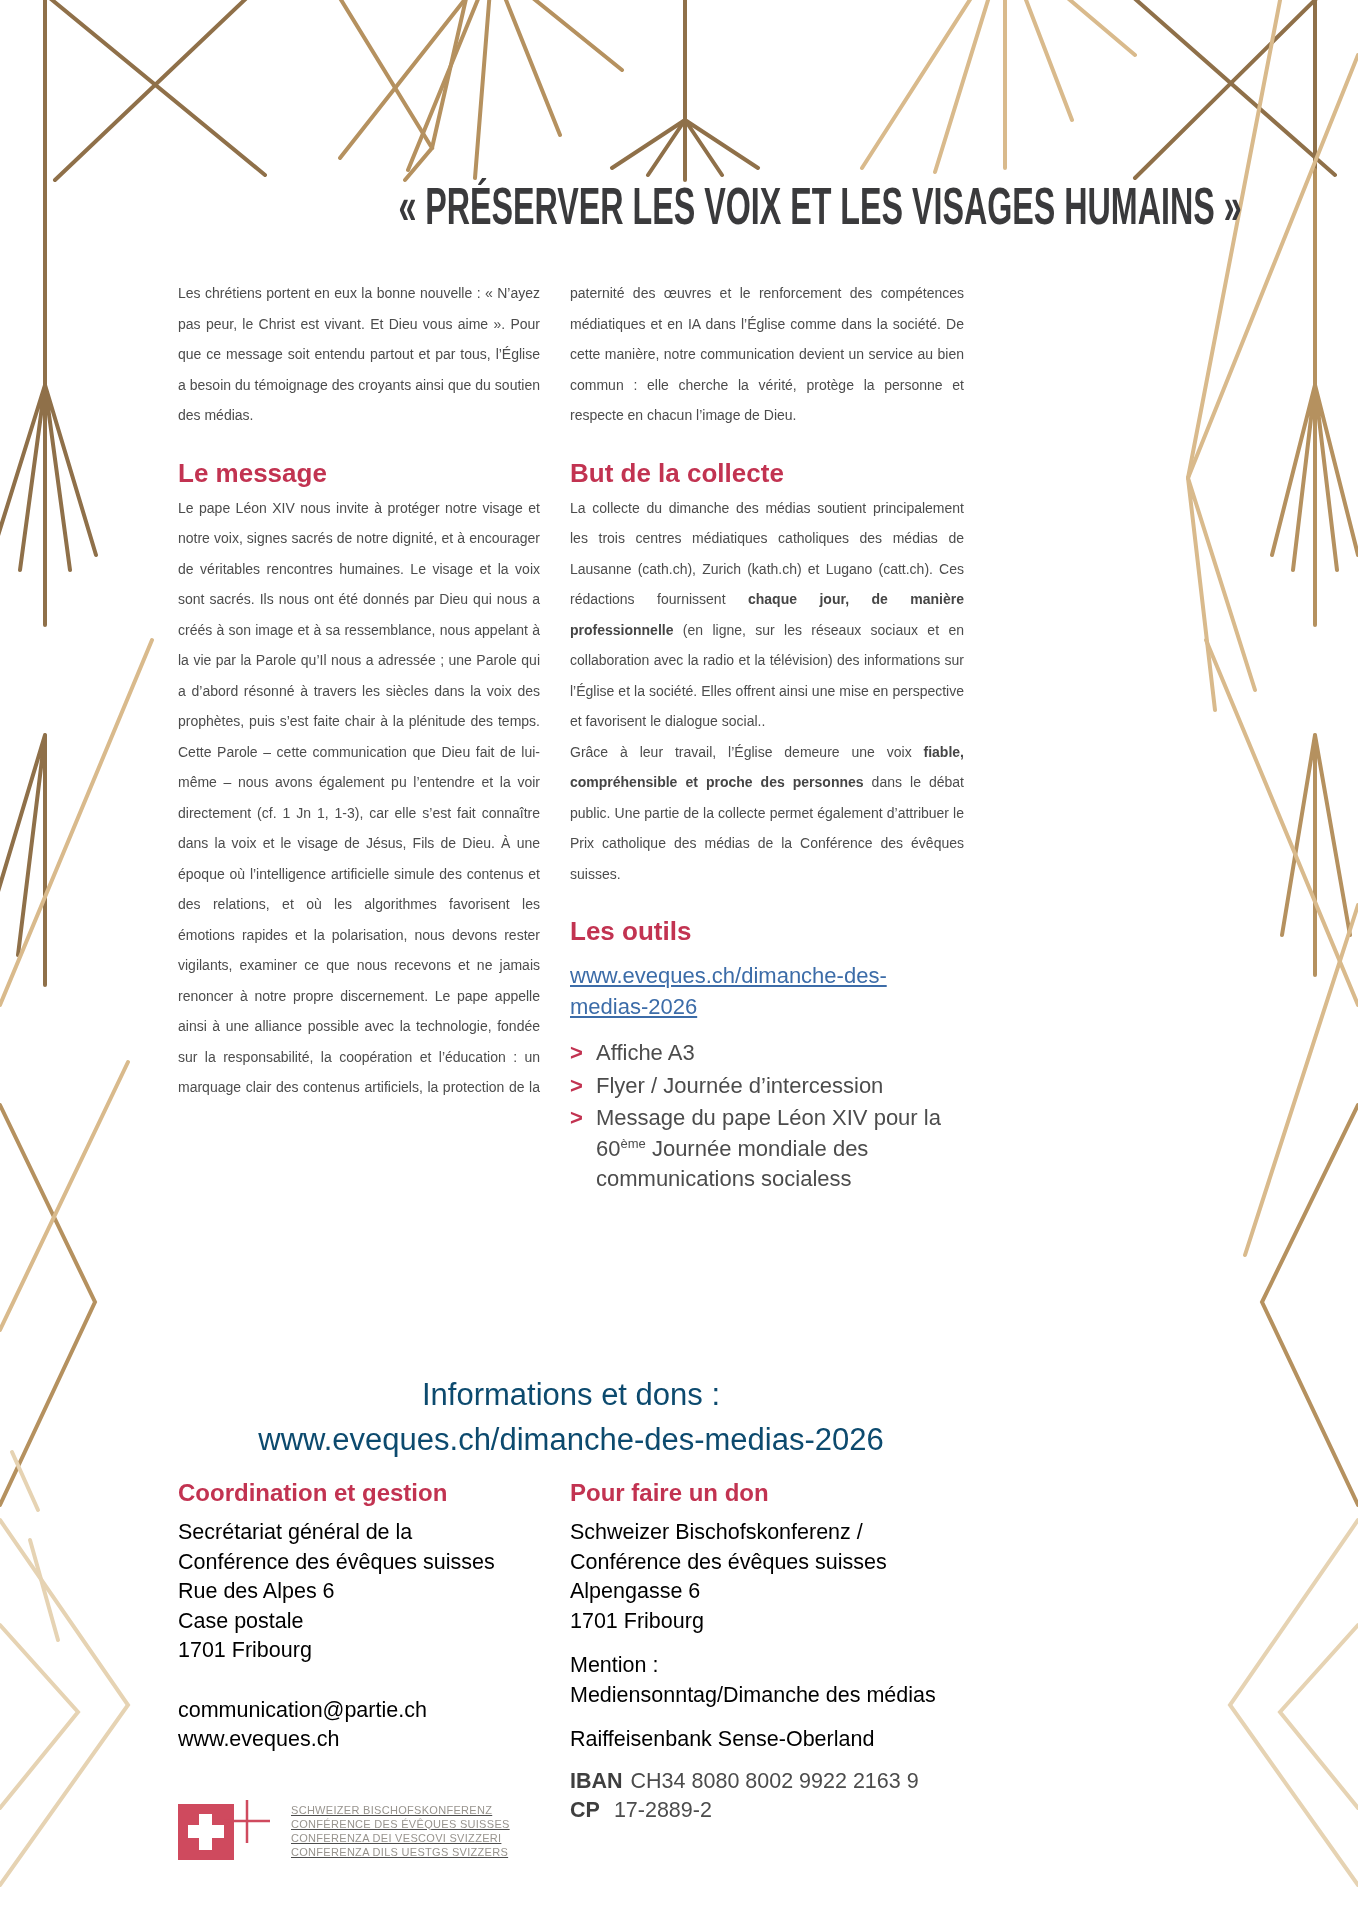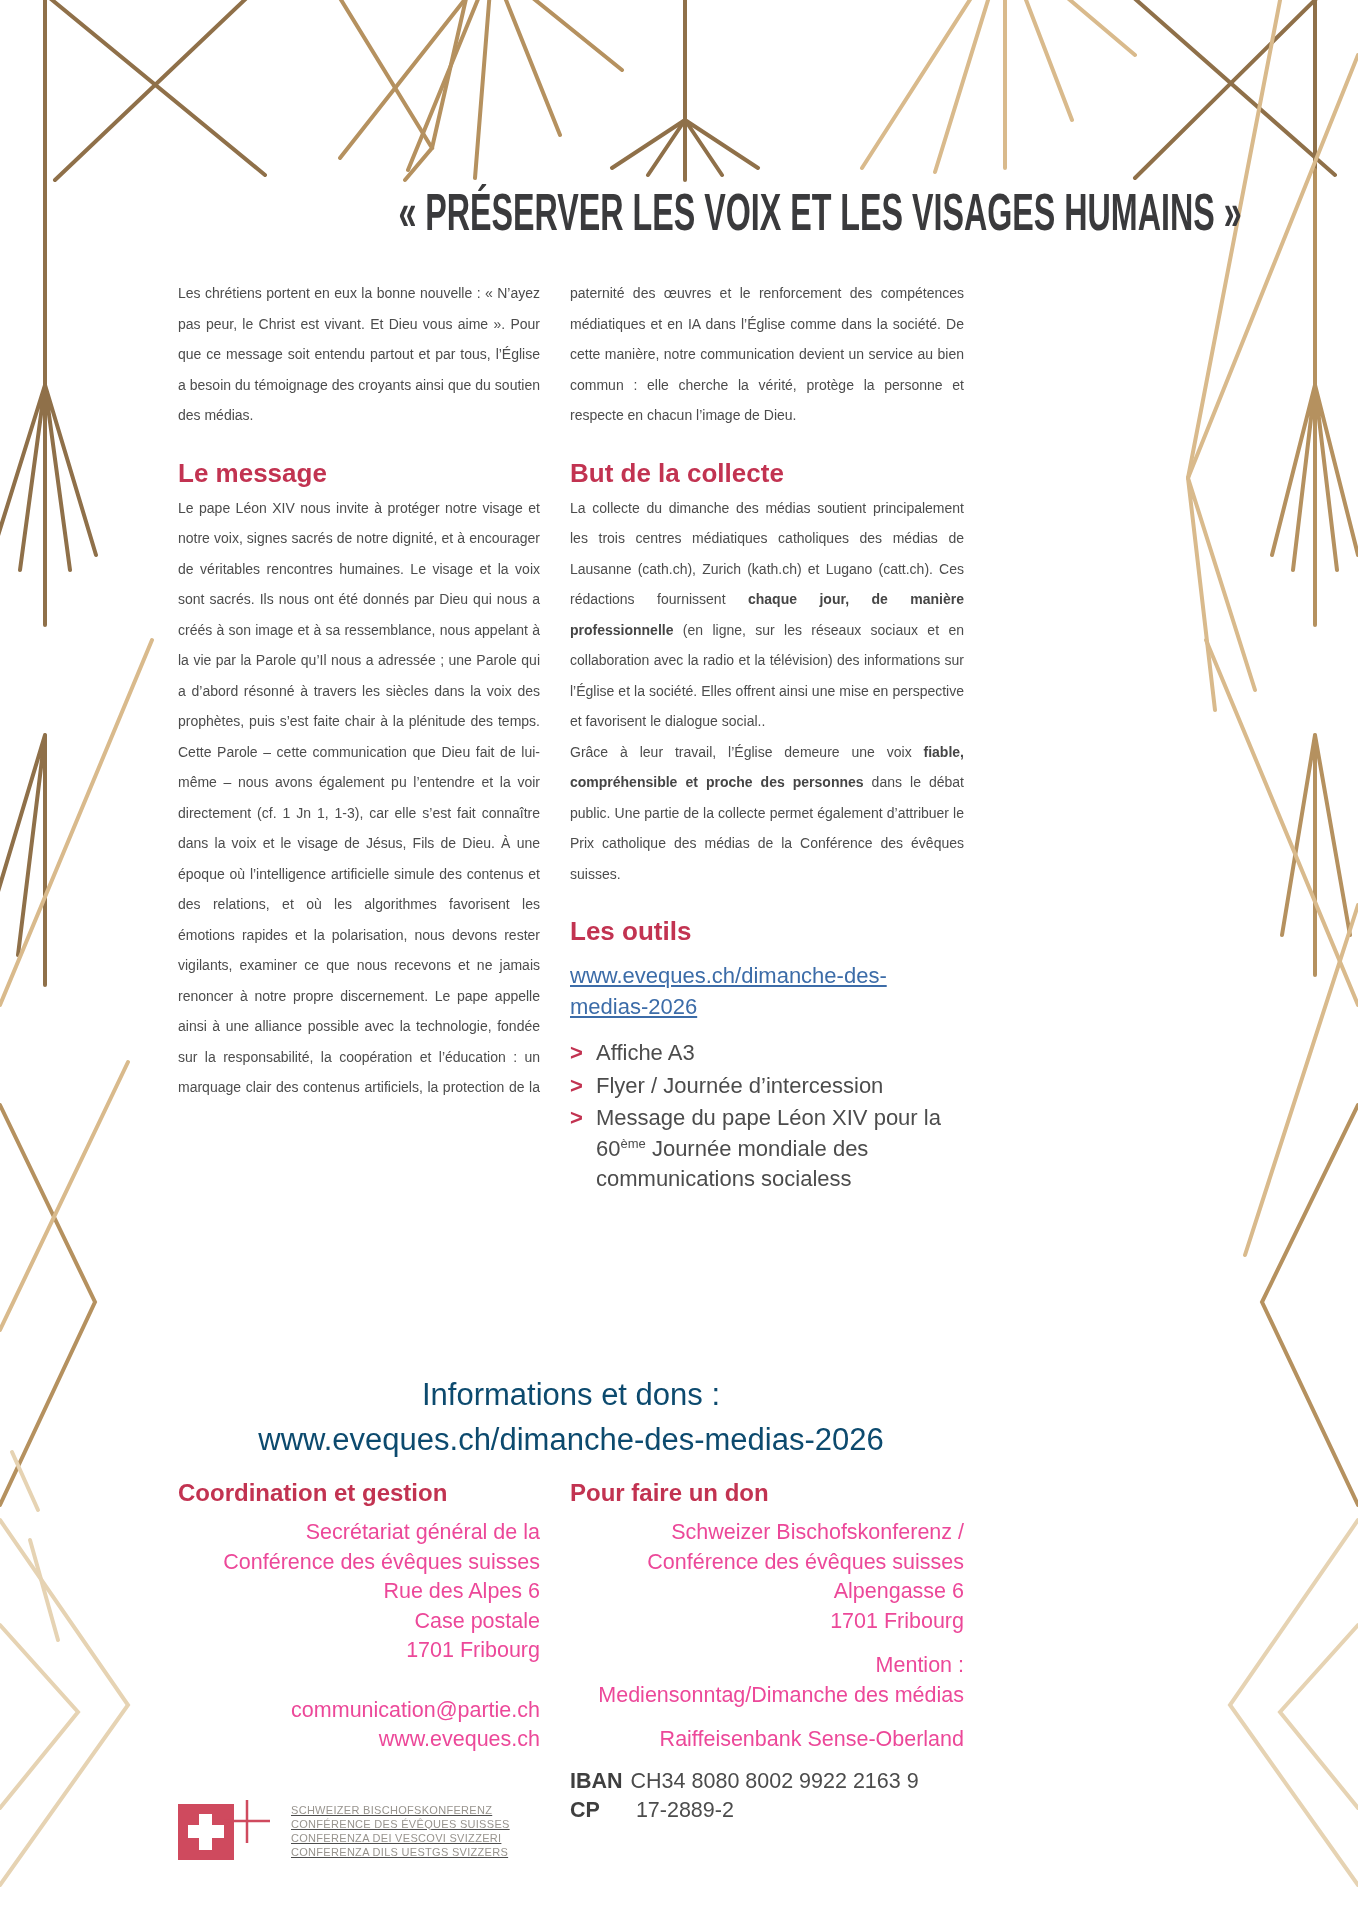--- a/index.html
+++ b/index.html
@@ -4,21 +4,21 @@
 <style>
   html,body{margin:0;padding:0;}
   body{
     width:1358px;height:1920px;position:relative;background:#ffffff;
     font-family:"Liberation Sans", sans-serif;color:#4c4c4c;overflow:hidden;
   }
   
   .pattern{position:absolute;inset:0;z-index:0;pointer-events:none;}
   
   .content{position:absolute;inset:0;z-index:1;}
-  .title-wrap{position:absolute;top:182px;left:140px;width:860px;text-align:right;}
+  .title-wrap{position:absolute;top:176px;left:140px;width:860px;text-align:right;}
   .title-inner{
     display:inline-block;white-space:nowrap;transform:scaleX(.62);transform-origin:50% 50%;
     font-size:52px;font-weight:600;color:#3a3a3c;letter-spacing:0px;
   }
   .columns{position:absolute;top:278px;left:178px;width:786px;display:flex;gap:30px;}
   .col-left{width:362px;}
   .col-right{width:394px;}
   .body-text{font-size:14px;line-height:30.5px;text-align:justify;color:#4c4c4c;margin:0;}
   .justify-last{text-align-last:justify;}
   .section-heading{color:#c23351;font-size:26px;font-weight:700;margin:26px 0 4px 0;line-height:32px;}
@@ -30,26 +30,26 @@
   .bullets{margin-top:16px;}
   .bullet{display:flex;font-size:22px;line-height:30.5px;color:#4c4c4c;margin-bottom:2px;}
   .bullet .marker{color:#c23351;font-weight:700;width:26px;flex:0 0 26px;}
   .bullet sup{font-size:13px;line-height:0;vertical-align:super;}
   .info{position:absolute;top:1372px;left:178px;width:786px;text-align:center;
         font-size:31px;line-height:45px;color:#0c4a6e;}
   .bottom{position:absolute;top:1478px;left:178px;width:786px;display:flex;gap:30px;}
   .bottom .bcol-left{width:362px;}
   .bottom .bcol-right{width:394px;}
   .bottom-heading{color:#c23351;font-size:24px;font-weight:700;margin:0 0 10px 0;line-height:30px;}
-  .addr-line{font-size:21.5px;line-height:29.5px;color:#ec4899;text-align:right;}
+  .addr-line{font-size:21.5px;line-height:29.5px;color:#000000;}
   .group-gap{margin-top:15px;}
   .email-block{margin-top:30px;}
   .iban-row{margin-top:12px;font-size:21.5px;line-height:29.5px;}
   .iban-row .lbl{font-weight:700;color:#3f3f3f;margin-right:8px;}
-  .cp-row .lbl{margin-right:36px;}
+  .cp-row .lbl{margin-right:14px;}
   .logo-block{margin-top:44px;display:flex;align-items:flex-start;text-decoration:underline;}
   .logo-text{margin-left:13px;margin-top:4px;}
   .logo-text div{font-size:11px;line-height:14px;color:#98948e;letter-spacing:.3px;}
 </style>
 </head>
 <body>
 
 <div class="pattern">
   <svg width="1358" height="1920" viewBox="0 0 1358 1920" fill="none" stroke-linecap="round">
 

